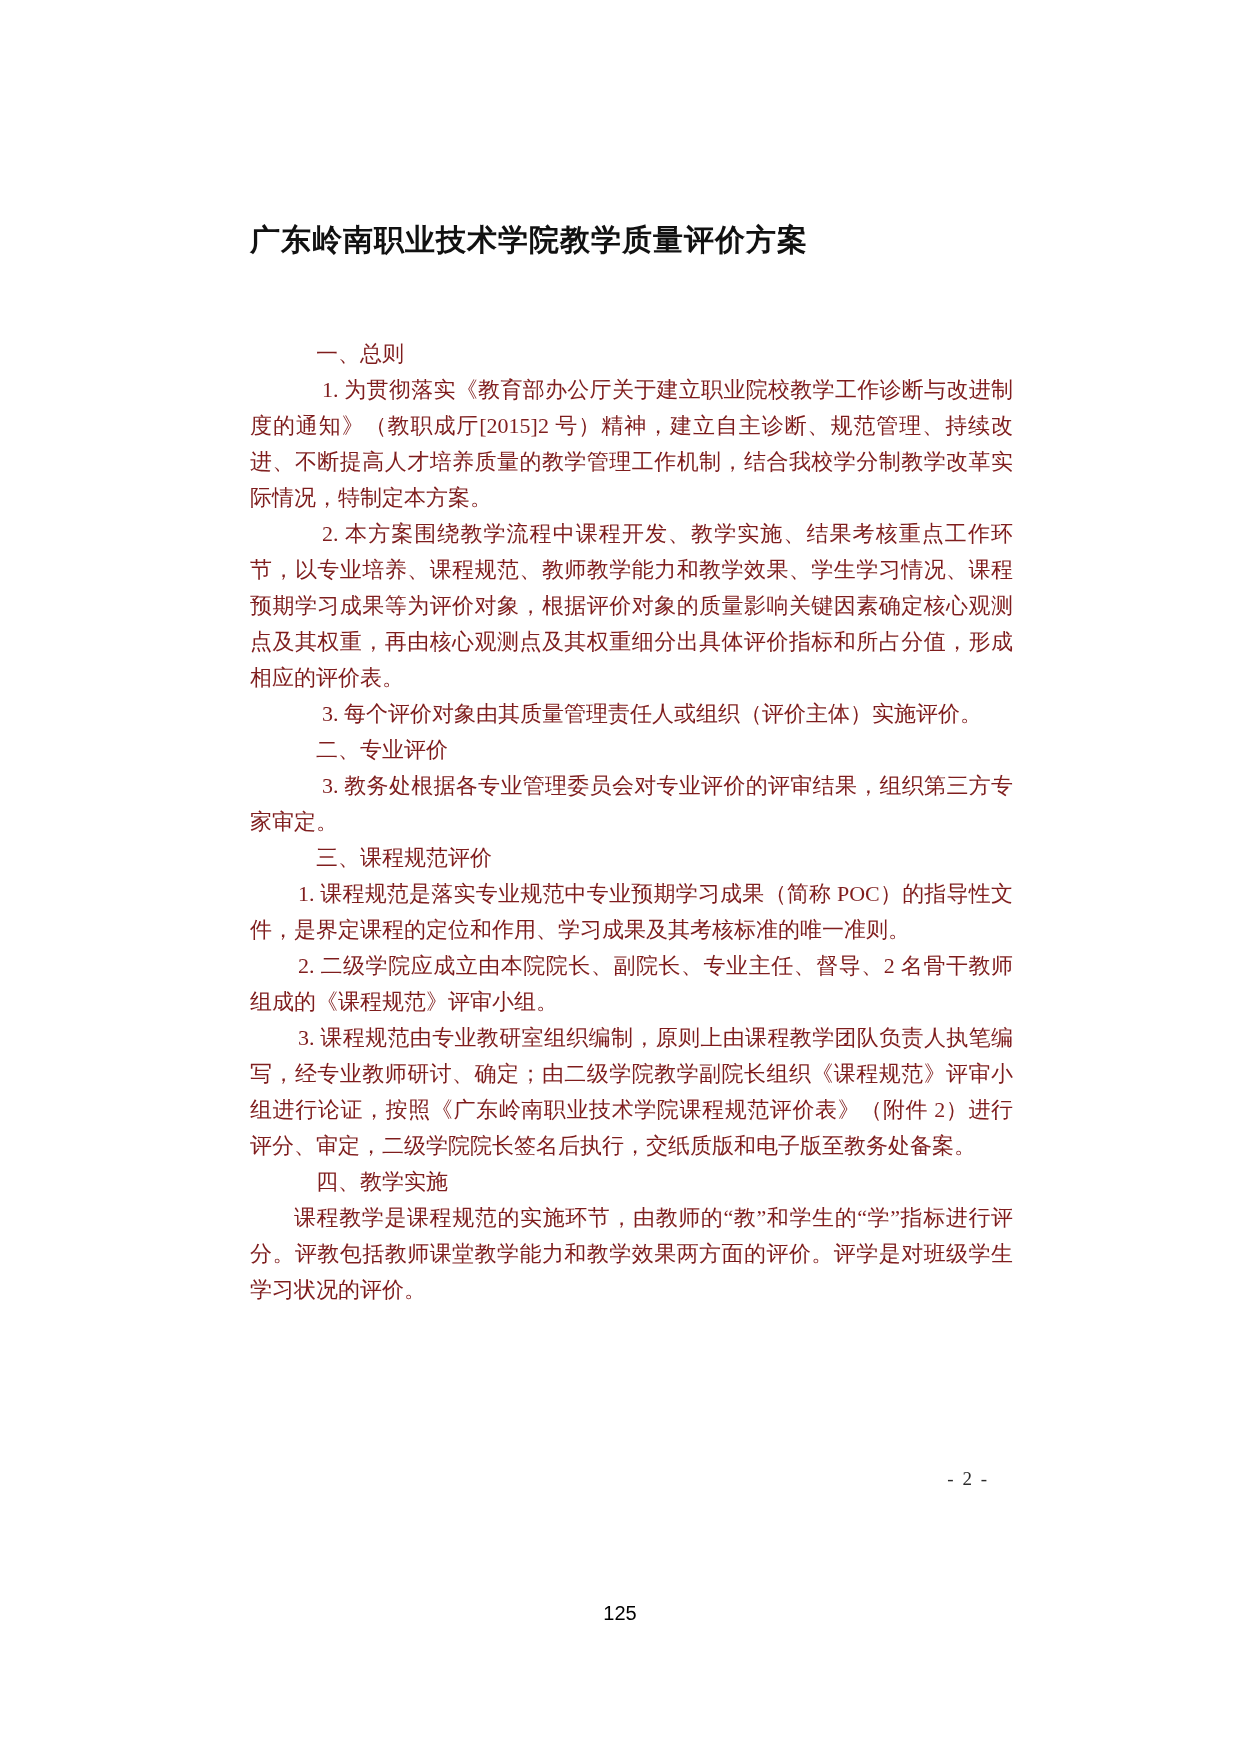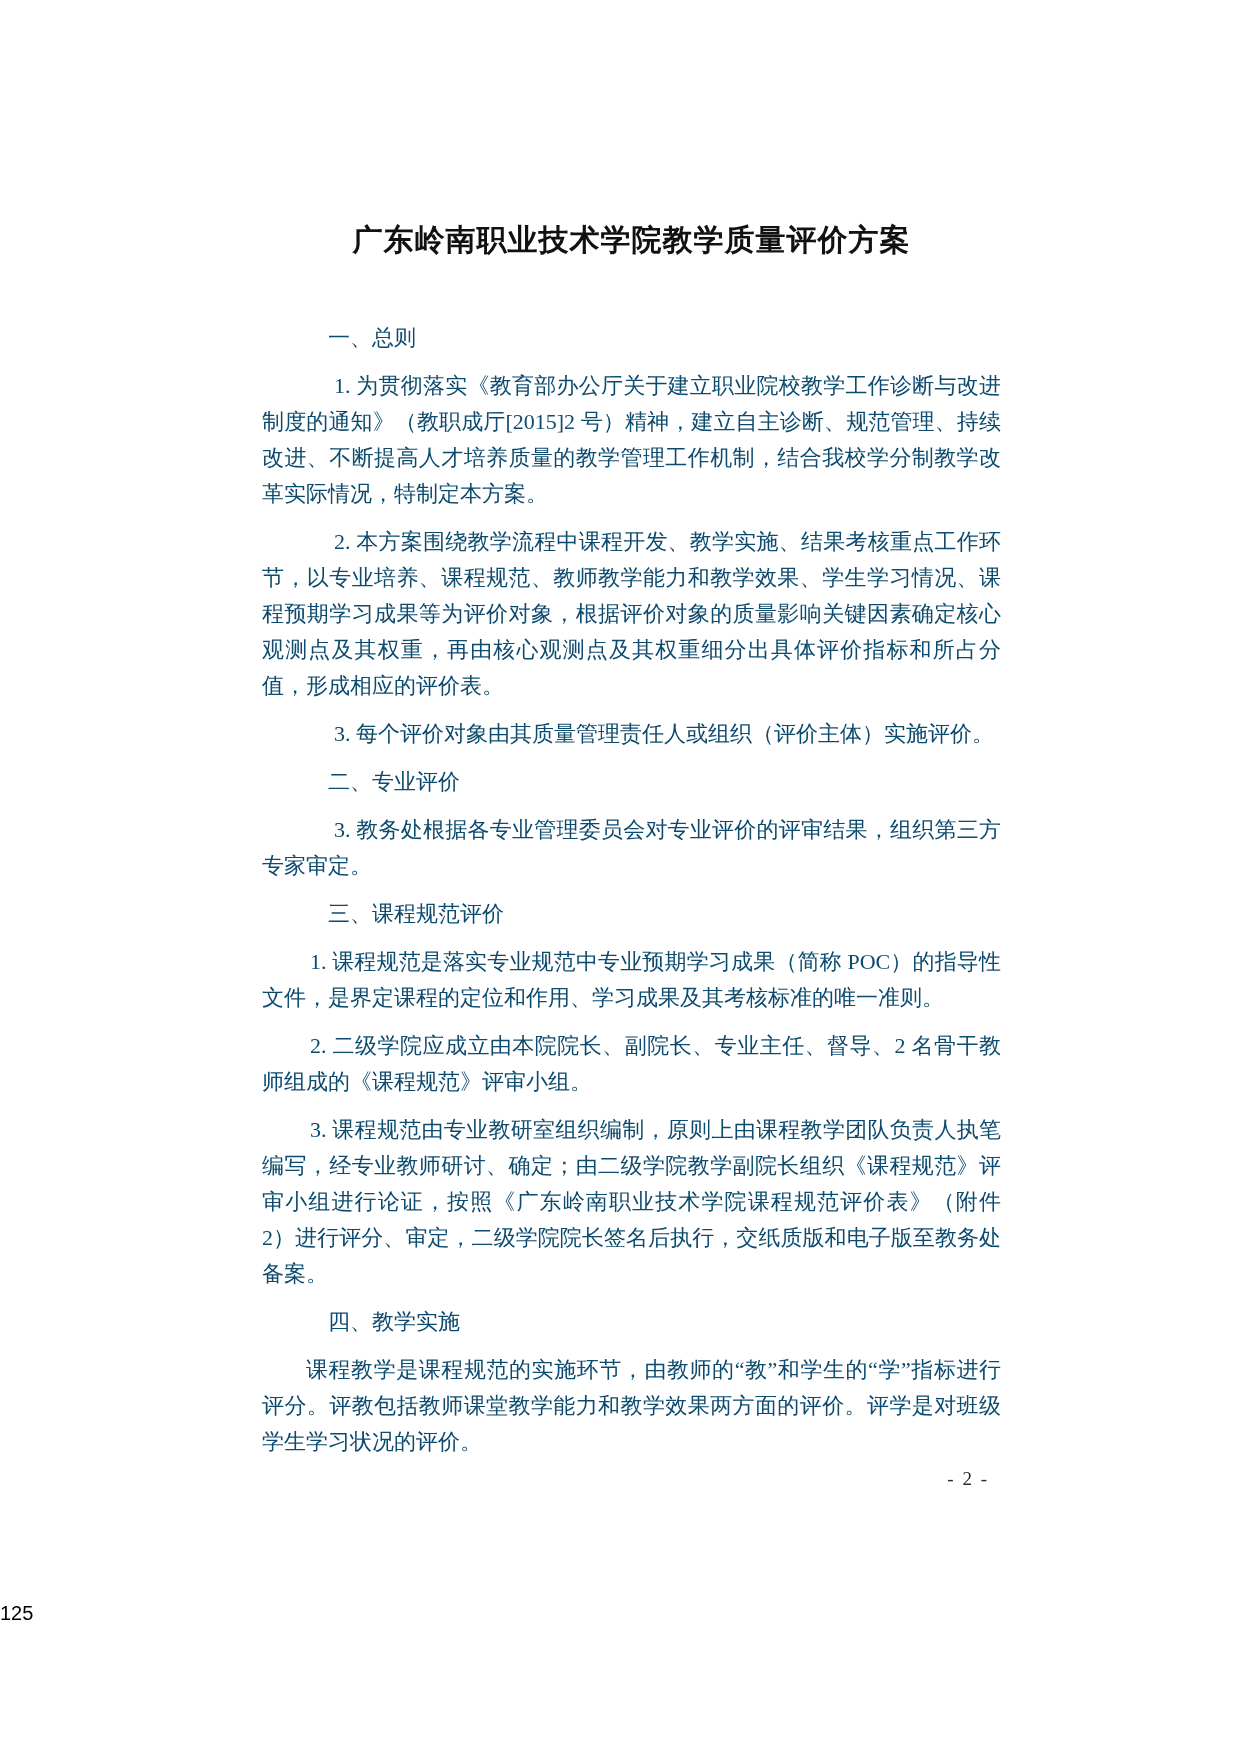--- a/index.html
+++ b/index.html
@@ -15,36 +15,35 @@
     font-family: "Liberation Serif", "DejaVu Serif", serif;
     color: #1c1c1c;
   }
   .doc {
     position: absolute;
     left: 250px;
     top: 220px;
     width: 763px;
   }
   .doc-title {
-    margin: 0 0 60px 0;
+    margin: 0 0 76px 0;
     font-family: "Liberation Sans", "DejaVu Sans", sans-serif;
     font-weight: bold;
     font-size: 30px;
     line-height: 40px;
-    text-align: center;
     color: #111111;
     letter-spacing: 1px;
   }
   .para {
-    margin: 12px;
+    margin: 0;
     font-size: 22px;
     line-height: 36px;
     text-align: justify;
     text-justify: inter-ideograph;
-    color: #0c4a6e;
+    color: #7f1d1d;
     word-break: break-all;
   }
   .para.heading {
     text-indent: 66px;
   }
   .para.item {
     text-indent: 72px;
   }
   .para.item-sm {
     text-indent: 48px;
@@ -61,20 +60,21 @@
     font-size: 19px;
     line-height: 22px;
     color: #2a2a2a;
     letter-spacing: 2px;
   }
   .outer-footer {
     position: absolute;
     left: 0;
     top: 1600px;
     width: 1240px;
+    text-align: center;
     font-family: "Liberation Sans", "DejaVu Sans", sans-serif;
     font-size: 20px;
     line-height: 26px;
     color: #000000;
   }
 </style>
 </head>
 <body>
 
 <div class="doc">

